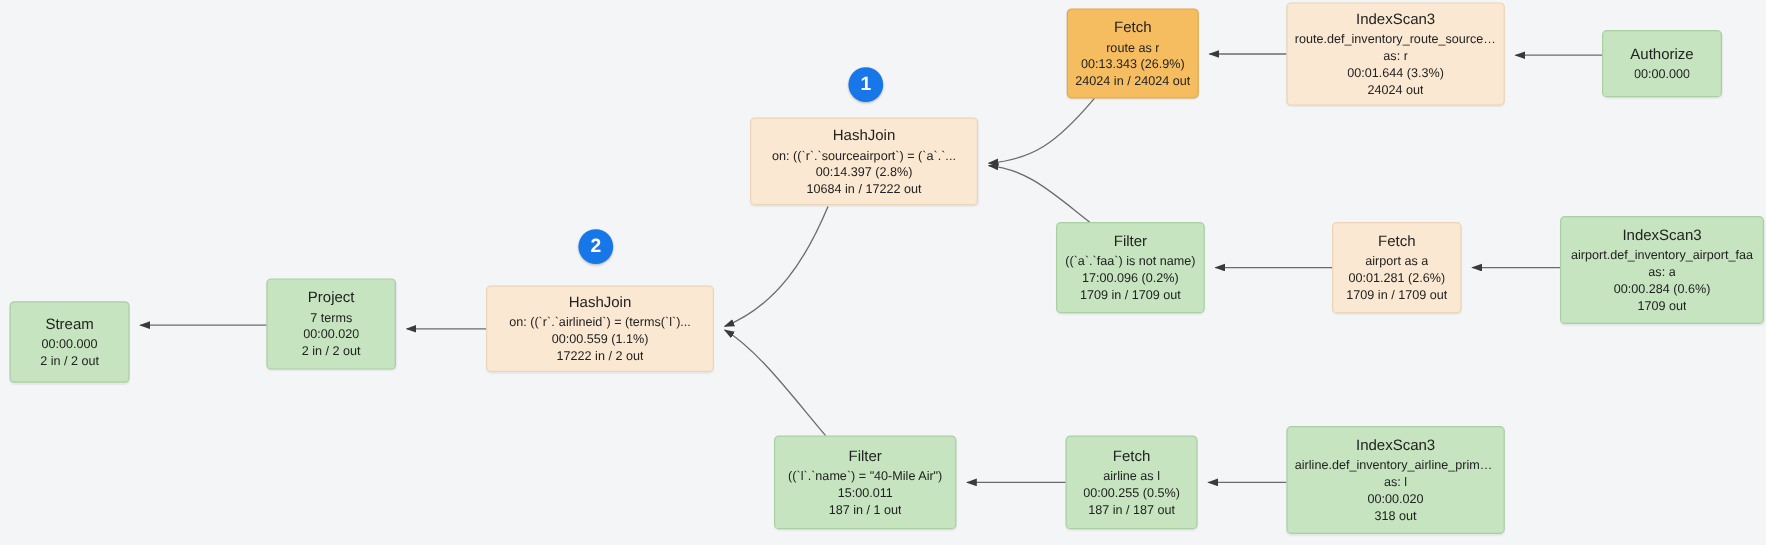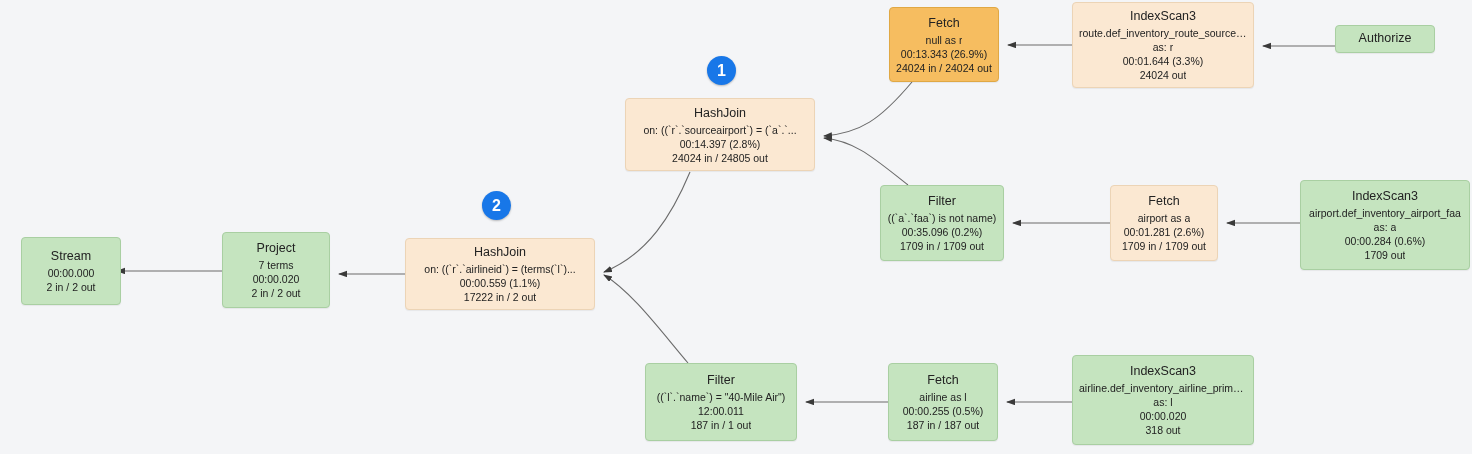--- a/index.html
+++ b/index.html
@@ -106,83 +106,83 @@
 
       <path d="M1300,223 L1227,223"></path>
 
       <path d="M888,402 L806,402"></path>
 
       <path d="M1072,402 L1007,402"></path>
     </g>
   </svg>
 
   <div id="nodes">
-      <div class="node green" style="left: 8px; top: 237px; width: 100px; height: 68px; margin-left: 13px;">
+      <div class="node green" style="left: 8px; top: 251px; width: 100px; height: 68px;">
         <div class="n-title">Stream</div>
         <div class="n-line">00:00.000</div>
         <div class="n-line">2 in / 2 out</div>
       </div>
       <div class="node green" style="left: 222px; top: 232px; width: 108px; height: 76px;">
         <div class="n-title">Project</div>
         <div class="n-line">7 terms</div>
         <div class="n-line">00:00.020</div>
         <div class="n-line">2 in / 2 out</div>
       </div>
       <div class="node peach" style="left: 405px; top: 238px; width: 190px; height: 72px;">
         <div class="n-title">HashJoin</div>
         <div class="n-line">on: ((`r`.`airlineid`) = (terms(`l`)...</div>
         <div class="n-line">00:00.559 (1.1%)</div>
         <div class="n-line">17222 in / 2 out</div>
       </div>
       <div class="node peach" style="left: 625px; top: 98px; width: 190px; height: 73px;">
         <div class="n-title">HashJoin</div>
         <div class="n-line">on: ((`r`.`sourceairport`) = (`a`.`...</div>
         <div class="n-line">00:14.397 (2.8%)</div>
-        <div class="n-line">24024 in / 24805 out</div>
+        <div class="n-line">10684 in / 17222 out</div>
       </div>
       <div class="node orange" style="left: 889px; top: 7px; width: 110px; height: 75px;">
         <div class="n-title">Fetch</div>
-        <div class="n-line">null as r</div>
+        <div class="n-line">route as r</div>
         <div class="n-line">00:13.343 (26.9%)</div>
         <div class="n-line">24024 in / 24024 out</div>
       </div>
       <div class="node peach" style="left: 1072px; top: 2px; width: 182px; height: 86px;">
         <div class="n-title">IndexScan3</div>
         <div class="n-line">route.def_inventory_route_sourceair...</div>
         <div class="n-line">as: r</div>
         <div class="n-line">00:01.644 (3.3%)</div>
         <div class="n-line">24024 out</div>
       </div>
-      <div class="node green" style="left: 1335px; top: 25px; width: 100px; height: 28px;">
+      <div class="node green" style="left: 1335px; top: 25px; width: 100px; height: 56px;">
         <div class="n-title">Authorize</div>
         <div class="n-line">00:00.000</div>
       </div>
       <div class="node green" style="left: 880px; top: 185px; width: 124px; height: 76px;">
         <div class="n-title">Filter</div>
         <div class="n-line">((`a`.`faa`) is not name)</div>
-        <div class="n-line">00:35.096 (0.2%)</div>
+        <div class="n-line">17:00.096 (0.2%)</div>
         <div class="n-line">1709 in / 1709 out</div>
       </div>
       <div class="node peach" style="left: 1110px; top: 185px; width: 108px; height: 76px;">
         <div class="n-title">Fetch</div>
         <div class="n-line">airport as a</div>
         <div class="n-line">00:01.281 (2.6%)</div>
         <div class="n-line">1709 in / 1709 out</div>
       </div>
       <div class="node green" style="left: 1300px; top: 180px; width: 170px; height: 90px;">
         <div class="n-title">IndexScan3</div>
         <div class="n-line">airport.def_inventory_airport_faa</div>
         <div class="n-line">as: a</div>
         <div class="n-line">00:00.284 (0.6%)</div>
         <div class="n-line">1709 out</div>
       </div>
       <div class="node green" style="left: 645px; top: 363px; width: 152px; height: 78px;">
         <div class="n-title">Filter</div>
         <div class="n-line">((`l`.`name`) = "40-Mile Air")</div>
-        <div class="n-line">12:00.011</div>
+        <div class="n-line">15:00.011</div>
         <div class="n-line">187 in / 1 out</div>
       </div>
       <div class="node green" style="left: 888px; top: 363px; width: 110px; height: 78px;">
         <div class="n-title">Fetch</div>
         <div class="n-line">airline as l</div>
         <div class="n-line">00:00.255 (0.5%)</div>
         <div class="n-line">187 in / 187 out</div>
       </div>
       <div class="node green" style="left: 1072px; top: 355px; width: 182px; height: 90px;">
         <div class="n-title">IndexScan3</div>

